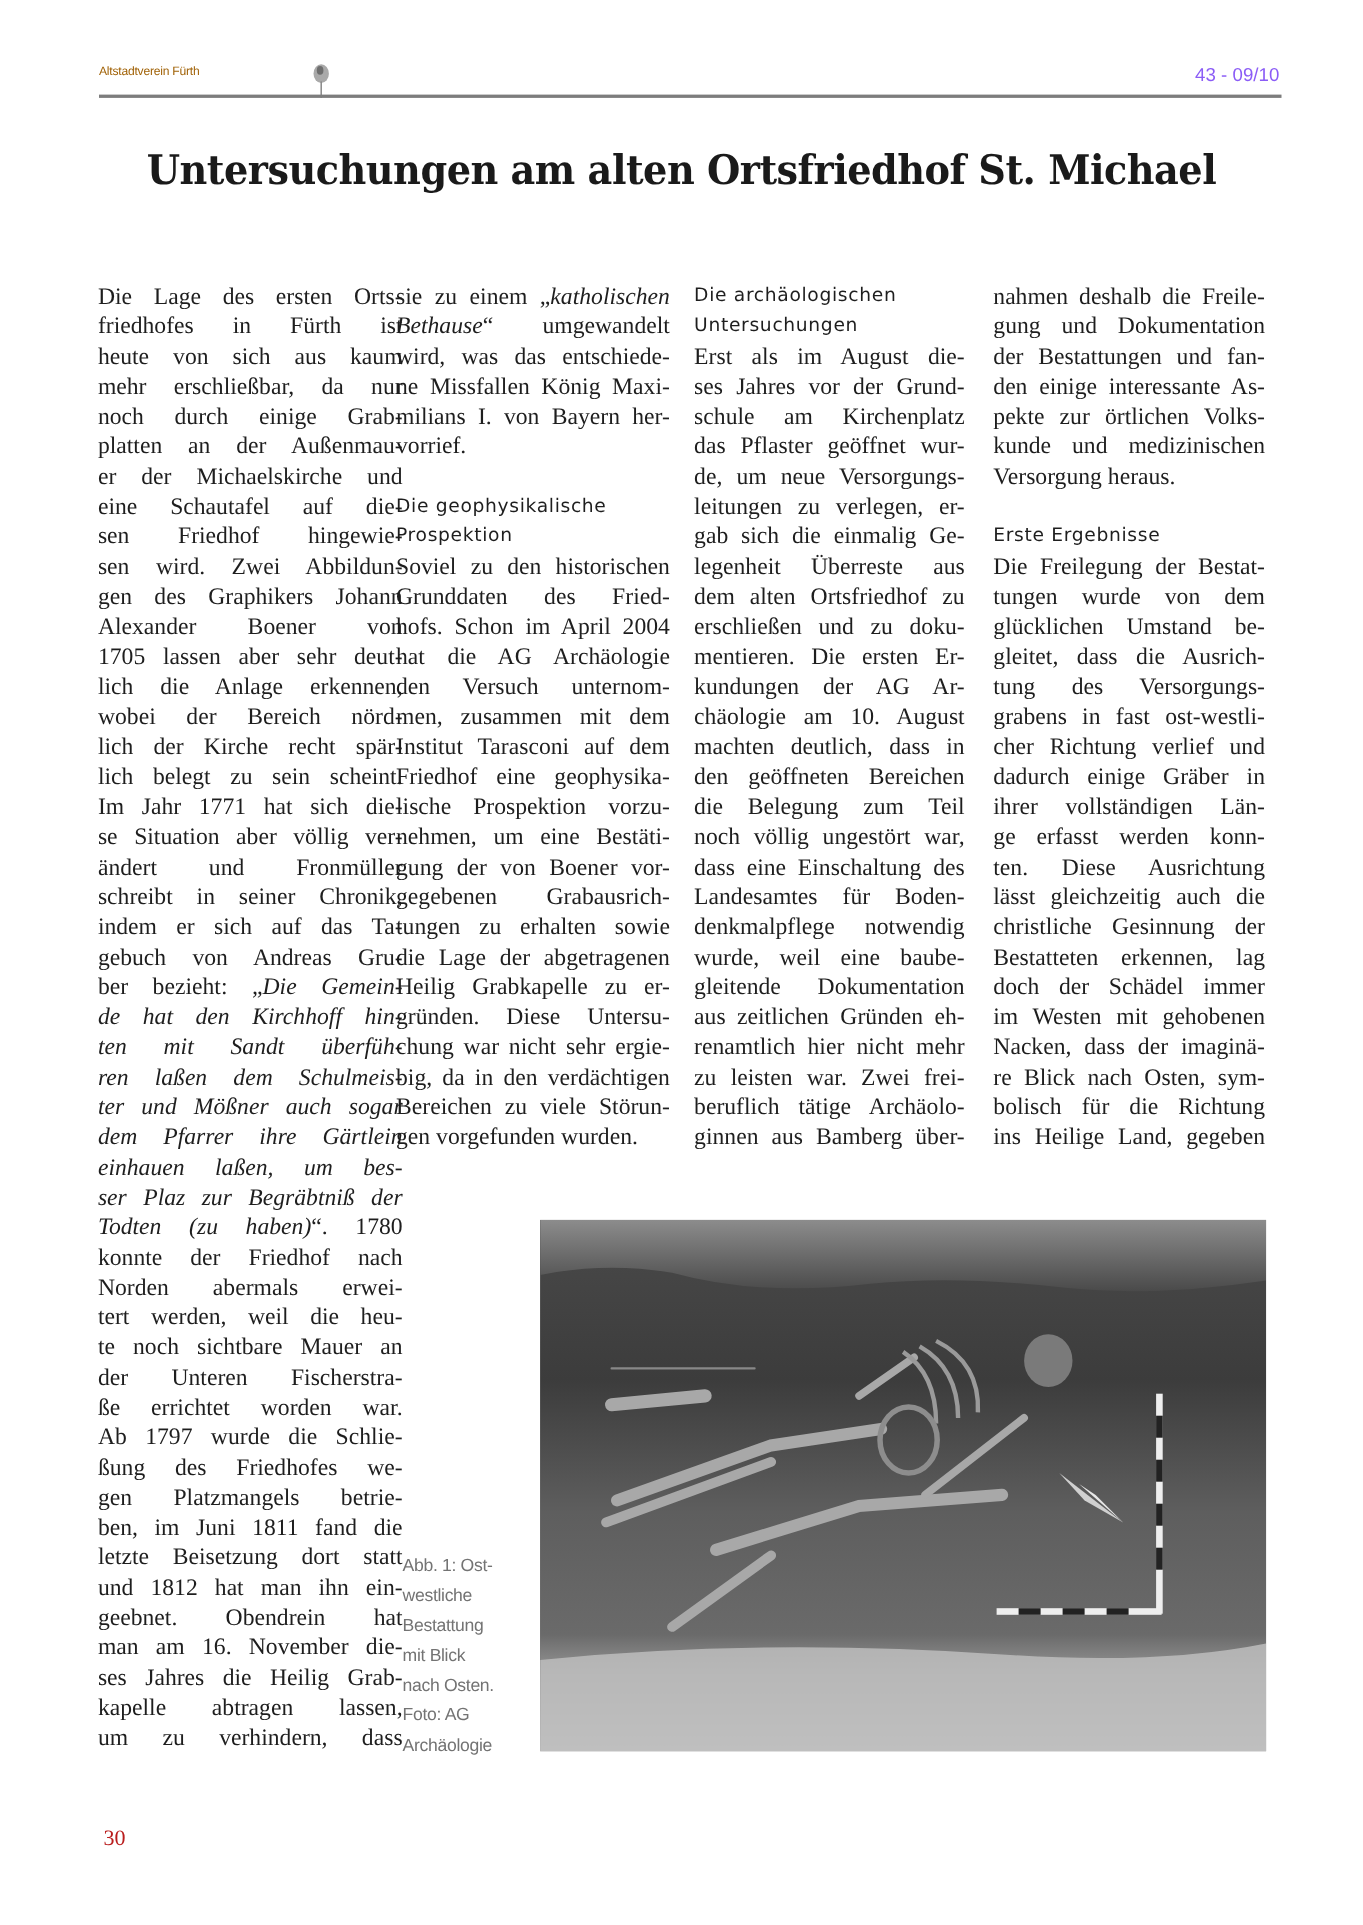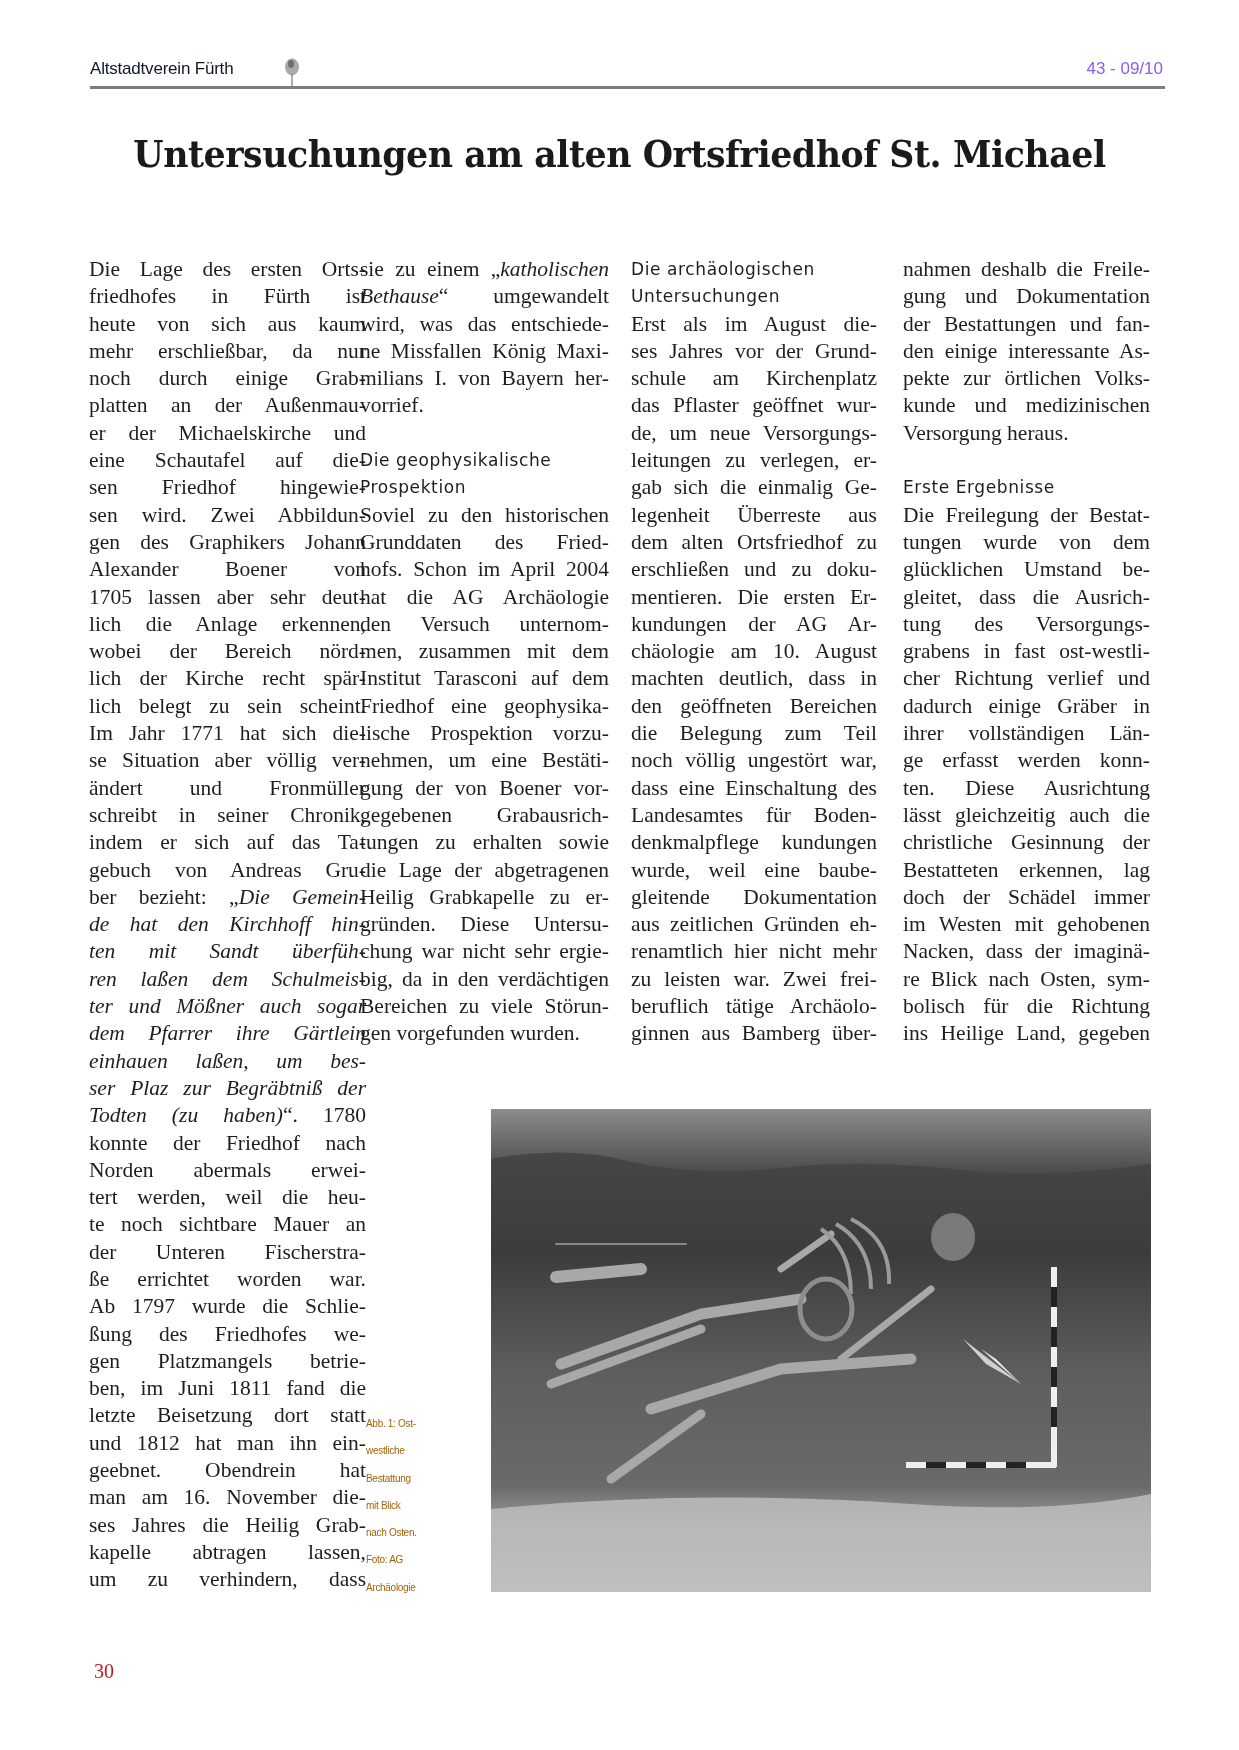--- a/index.html
+++ b/index.html
@@ -1,38 +1,38 @@
 <!DOCTYPE html>
 <html><head>
 <meta charset="utf-8">
 <style>
   html, body { margin: 0; padding: 0; background: #ffffff; }
   body { width: 1239px; height: 1750px; position: relative; overflow: hidden; }
   .page { position: absolute; left: 0; top: 0; width: 1239px; height: 1750px; background: #fff; }
 
-  .hdr-left { position: absolute; left: 90px; top: 59px; font-family: "Liberation Sans", sans-serif; font-size: 17px; color: #0f172a; letter-spacing: -0.2px; }
+  .hdr-left { position: absolute; left: 90px; top: 59px; font-family: "Liberation Sans", sans-serif; font-size: 11px; color: #a16207; letter-spacing: -0.2px; }
   .hdr-right { position: absolute; right: 76px; top: 59px; font-family: "Liberation Sans", sans-serif; font-size: 17px; color: #8b5cf6; }
   .hdr-logo { position: absolute; left: 284px; top: 58px; width: 16px; height: 32px; }
   .hdr-rule { position: absolute; left: 90px; top: 86px; width: 1075px; height: 3px; background: #7d7d7d; }
 
   .title { position: absolute; left: 0; width: 1239px; top: 132px; text-align: center; font-family: "DejaVu Serif", serif; font-weight: bold; font-size: 37px; color: #1a1a1a; letter-spacing: -0.5px; transform: scaleX(0.94); }
 
   .col { position: absolute; top: 256px; font-family: "Liberation Serif", serif; font-size: 21.5px; color: #1e1e1e; }
   .col .ln { height: 27.3px; line-height: 27.3px; white-space: nowrap; text-align: justify; text-align-last: justify; }
   .col .ln.last { text-align-last: left; }
   .col .ln.gap { height: 27.3px; }
   .col .hd { height: 27.3px; line-height: 27.3px; font-family: "DejaVu Sans", sans-serif; font-weight: normal; font-size: 17px; letter-spacing: 0.6px; white-space: nowrap; }
   .col i { font-style: italic; }
 
   #col1 { left: 89px; width: 277px; }
   #col2 { left: 360px; width: 249px; }
   #col3 { left: 631px; width: 246px; }
   #col4 { left: 903px; width: 247px; }
 
-  .caption { position: absolute; left: 366px; top: 1410px; width: 110px; font-family: "Liberation Sans", sans-serif; font-size: 10px; color: #a16207; }
+  .caption { position: absolute; left: 366px; top: 1410px; width: 110px; font-family: "Liberation Sans", sans-serif; font-size: 16px; color: #737373; }
   .caption .cl { height: 27.3px; line-height: 27.3px; white-space: nowrap; letter-spacing: -0.3px; }
 
   .photo { position: absolute; left: 491px; top: 1109px; width: 660px; height: 483px; overflow: hidden; background: #6b6b6b; }
   .photo svg { display: block; }
 
   .pagenum { position: absolute; left: 94px; top: 1660px; font-family: "Liberation Serif", serif; font-size: 20px; color: #b91c1c; }
 </style>
 </head>
 <body>
 
@@ -148,21 +148,21 @@
       <div class="ln"><span>erschließen und zu doku-</span></div>
       <div class="ln"><span>mentieren. Die ersten Er-</span></div>
       <div class="ln"><span>kundungen der AG Ar-</span></div>
       <div class="ln"><span>chäologie am 10. August</span></div>
       <div class="ln"><span>machten deutlich, dass in</span></div>
       <div class="ln"><span>den geöffneten Bereichen</span></div>
       <div class="ln"><span>die Belegung zum Teil</span></div>
       <div class="ln"><span>noch völlig ungestört war,</span></div>
       <div class="ln"><span>dass eine Einschaltung des</span></div>
       <div class="ln"><span>Landesamtes für Boden-</span></div>
-      <div class="ln"><span>denkmalpflege kundungen</span></div>
+      <div class="ln"><span>denkmalpflege notwendig</span></div>
       <div class="ln"><span>wurde, weil eine baube-</span></div>
       <div class="ln"><span>gleitende Dokumentation</span></div>
       <div class="ln"><span>aus zeitlichen Gründen eh-</span></div>
       <div class="ln"><span>renamtlich hier nicht mehr</span></div>
       <div class="ln"><span>zu leisten war. Zwei frei-</span></div>
       <div class="ln"><span>beruflich tätige Archäolo-</span></div>
       <div class="ln"><span>ginnen aus Bamberg über-</span></div>
     </div>
   <div class="col" id="col4">
       <div class="ln"><span>nahmen deshalb die Freile-</span></div>

